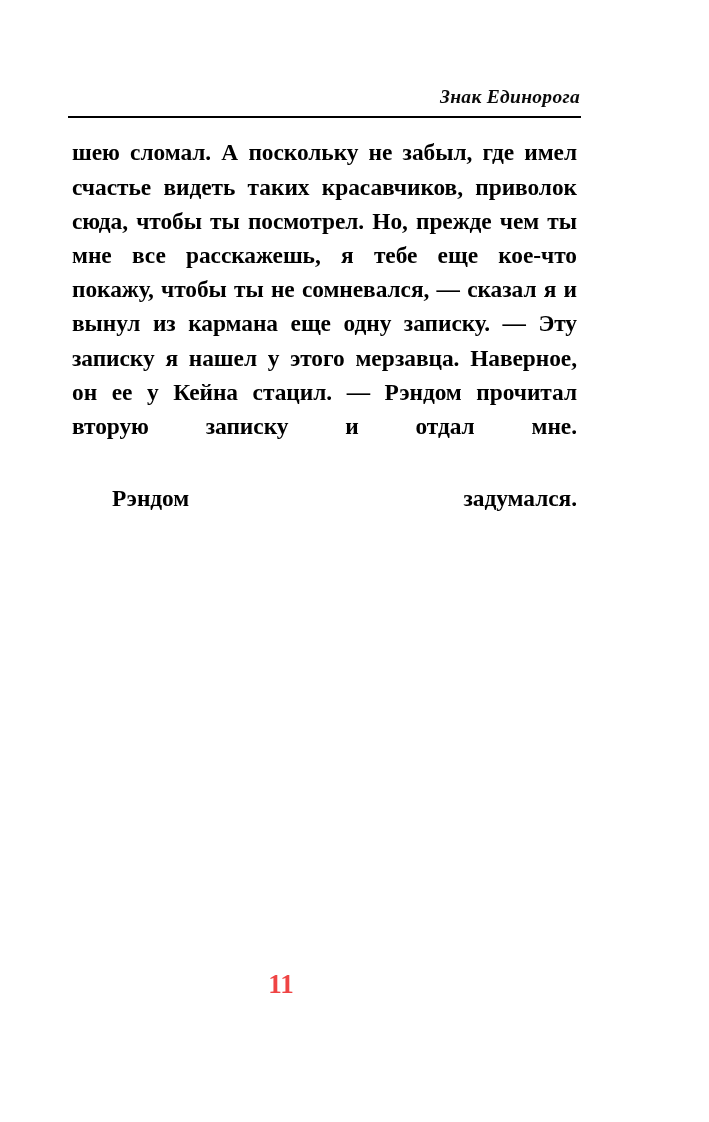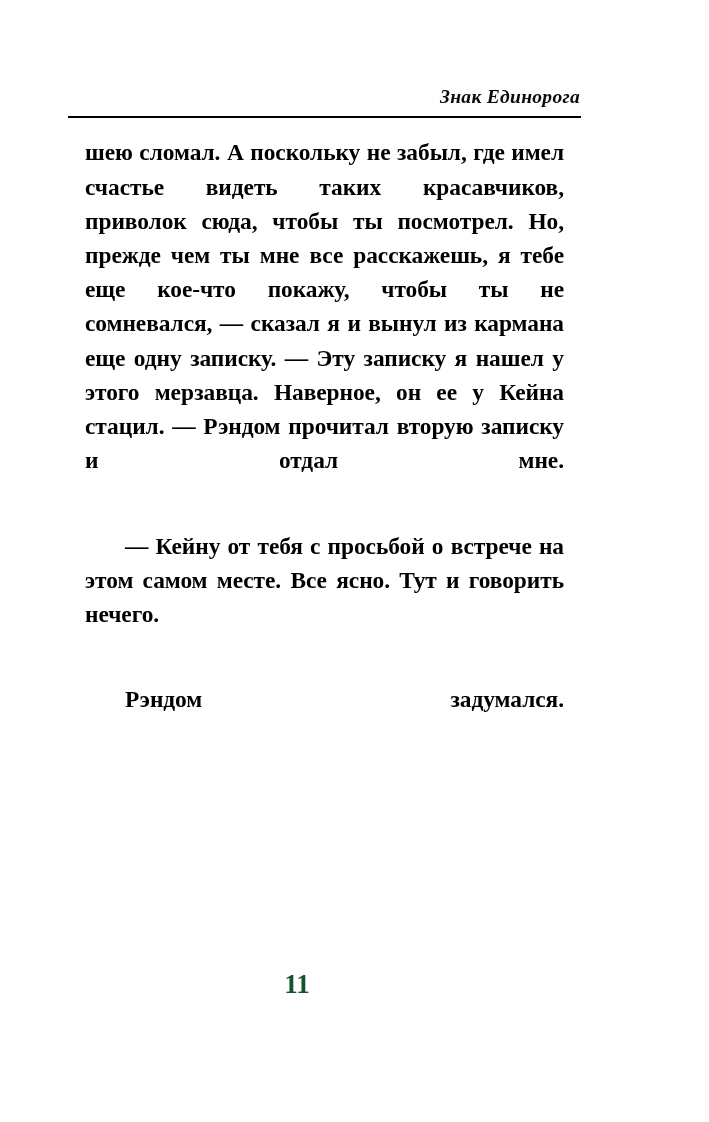--- a/index.html
+++ b/index.html
@@ -58,61 +58,60 @@
     line-height: 34.2px;
     text-align: justify;
     text-justify: inter-word;
     font-weight: 600;
     letter-spacing: -0.05px;
     word-spacing: 0.2px;
     color: #000000;
   }
 
   .body-text p {
-    margin: 17px;
+    margin: 4px;
     text-indent: 0;
   }
 
   .body-text p.indent {
     text-indent: 40px;
   }
 
   
   .body-text p::after {
     content: "";
     display: inline-block;
     width: 100%;
   }
 
   .folio {
     position: absolute;
-    left: 16px;
+    left: 0;
     top: 969px;
     width: 562px;
     text-align: center;
     font-size: 27px;
     font-weight: bold;
     font-family: "Liberation Serif", "DejaVu Serif", serif;
-    color: #14532d;
+    color: #ef4444;
   }
 </style>
 </head>
 <body>
 
 <div class="page">
 
   <div class="content">
 
     <div class="running-head">Знак Единорога</div>
 
     <div class="head-rule"></div>
 
     <div class="body-text">
       <p class="indent-none">шею сломал. А поскольку не забыл, где имел счастье видеть таких красавчиков, приволок сюда, чтобы ты посмотрел. Но, прежде чем ты мне все расскажешь, я тебе еще кое-что покажу, чтобы ты не сомневался, — сказал я и вынул из кармана еще одну записку. — Эту записку я нашел у этого мерзавца. Наверное, он ее у Кейна стацил. — Рэндом прочитал вторую записку и отдал мне.</p>
-      <p class="indent">— Кейну от тебя с просьбой о встрече на этом самом месте. Все ясно. Тут и говорить нечего.</p>
       <p class="indent">Рэндом задумался.</p>
 
     </div>
 
   </div>
 
   <div class="folio">11</div>
 
 </div>
 

